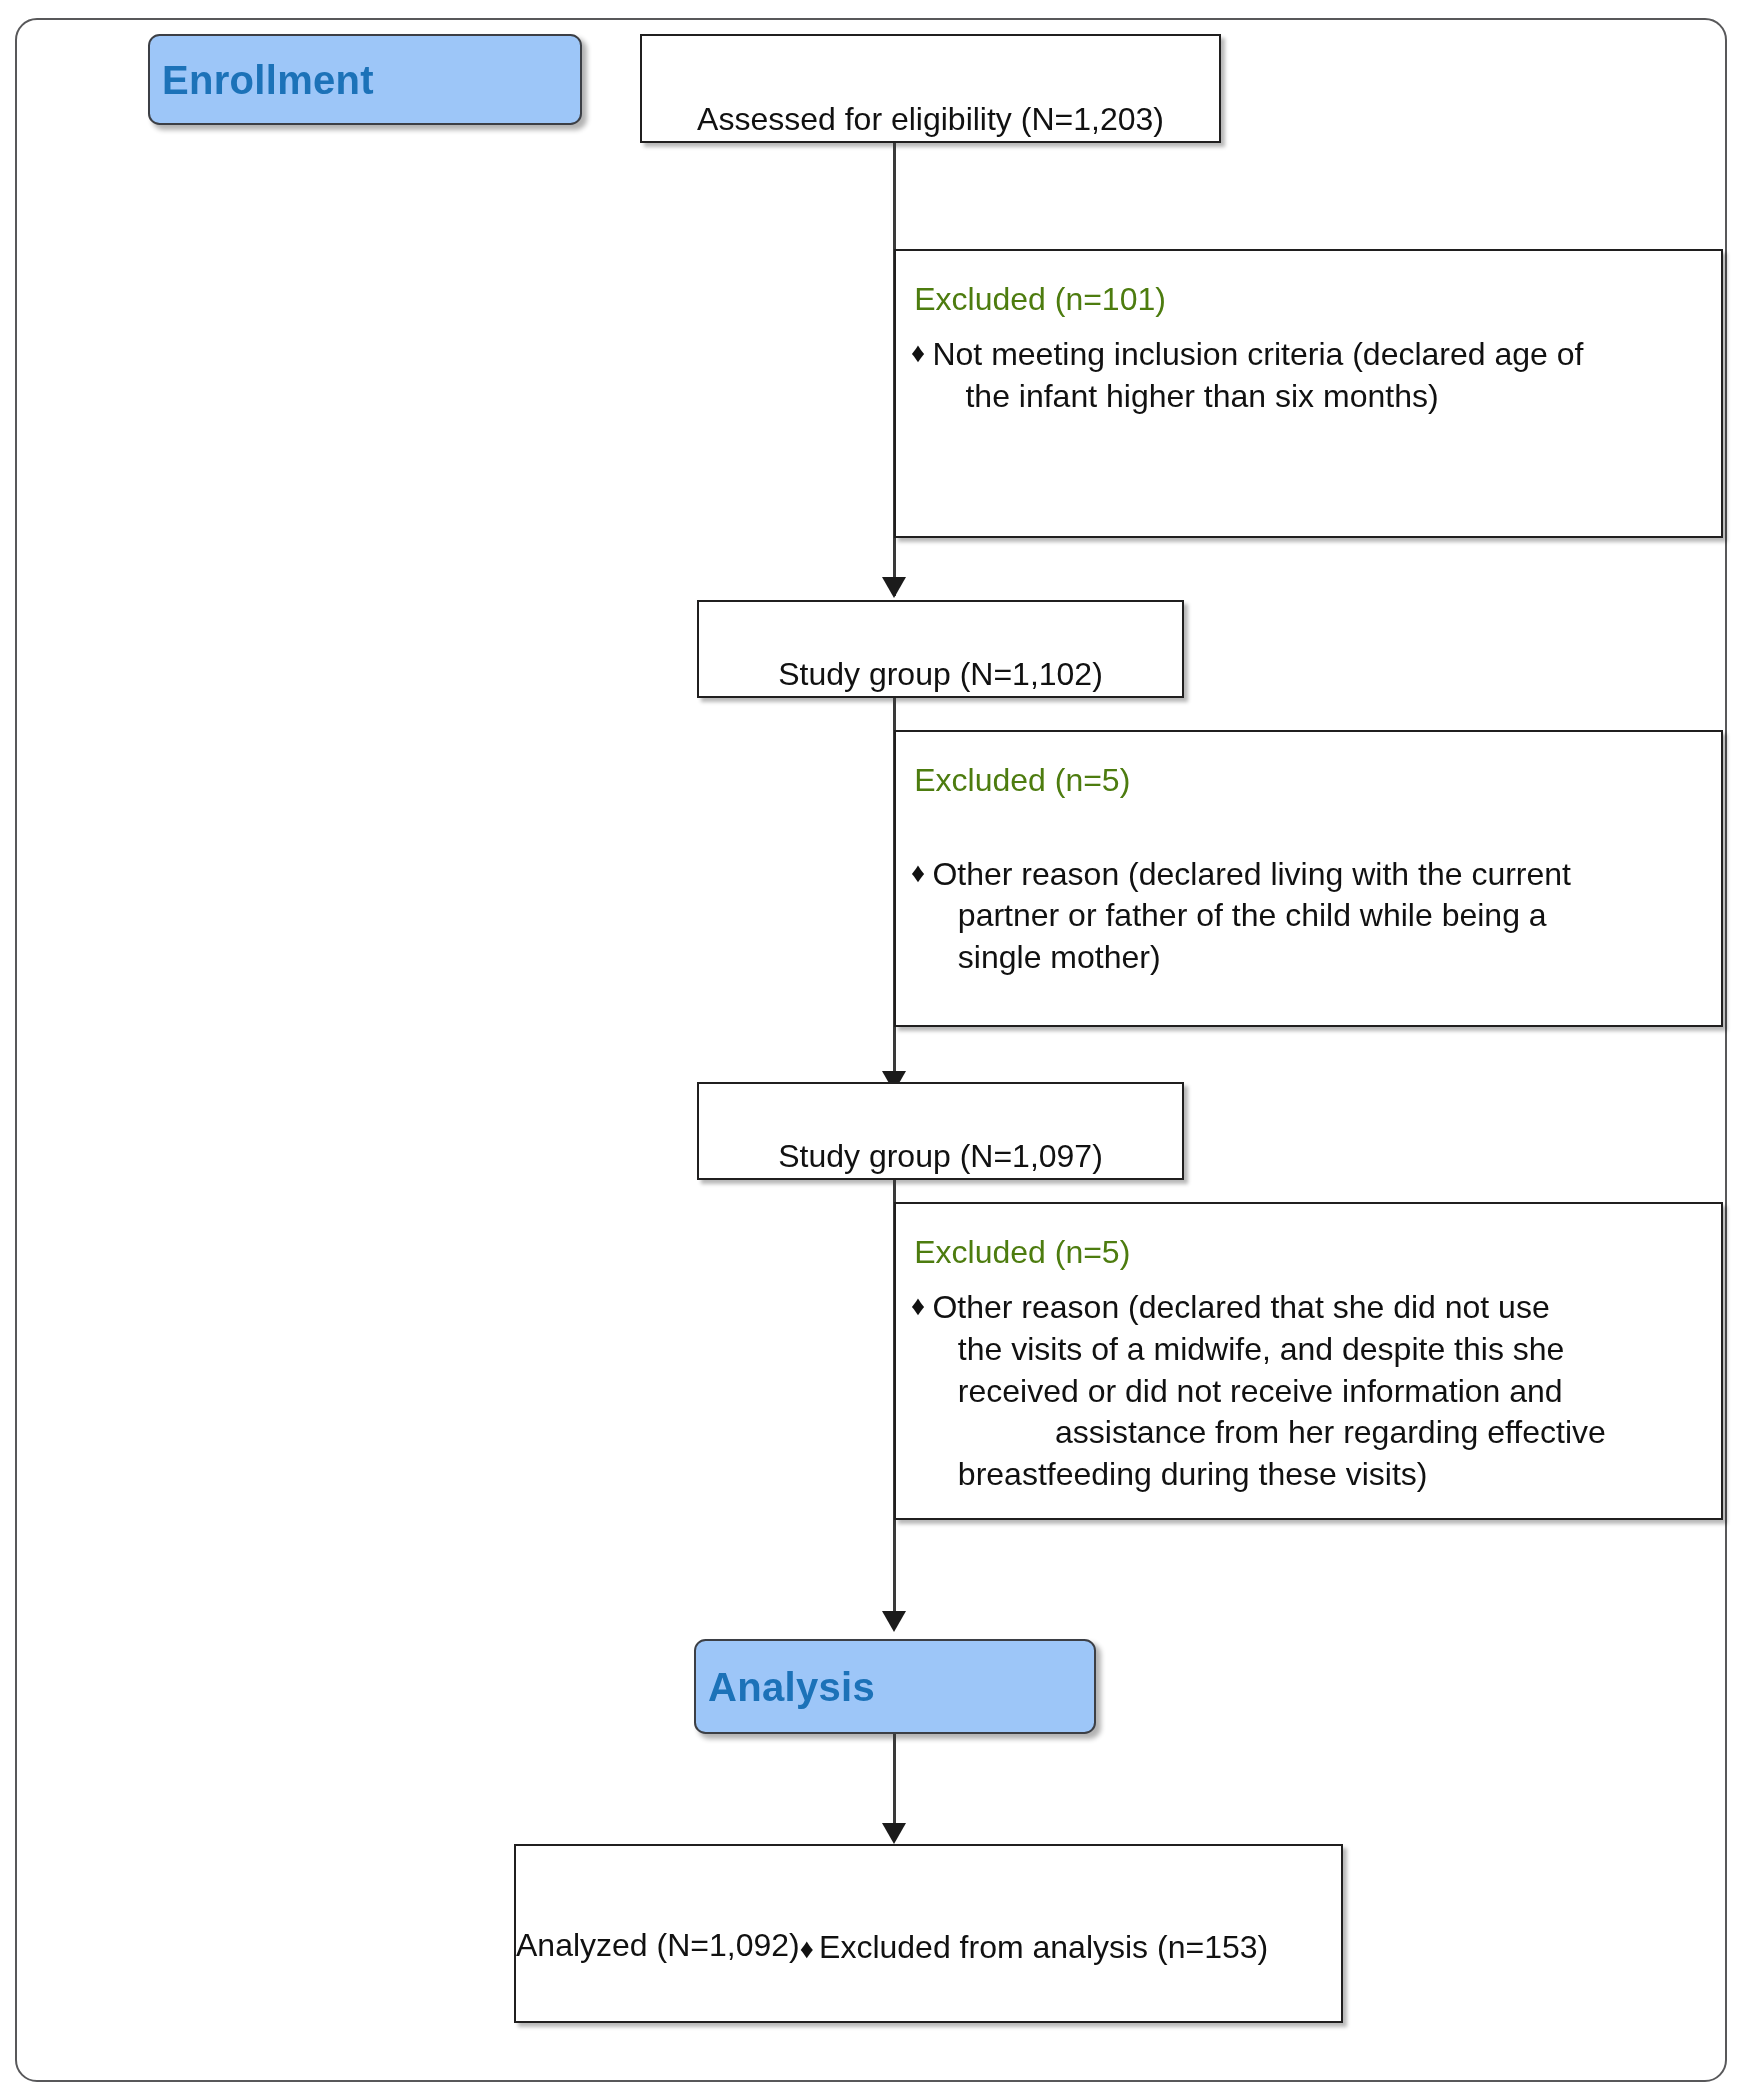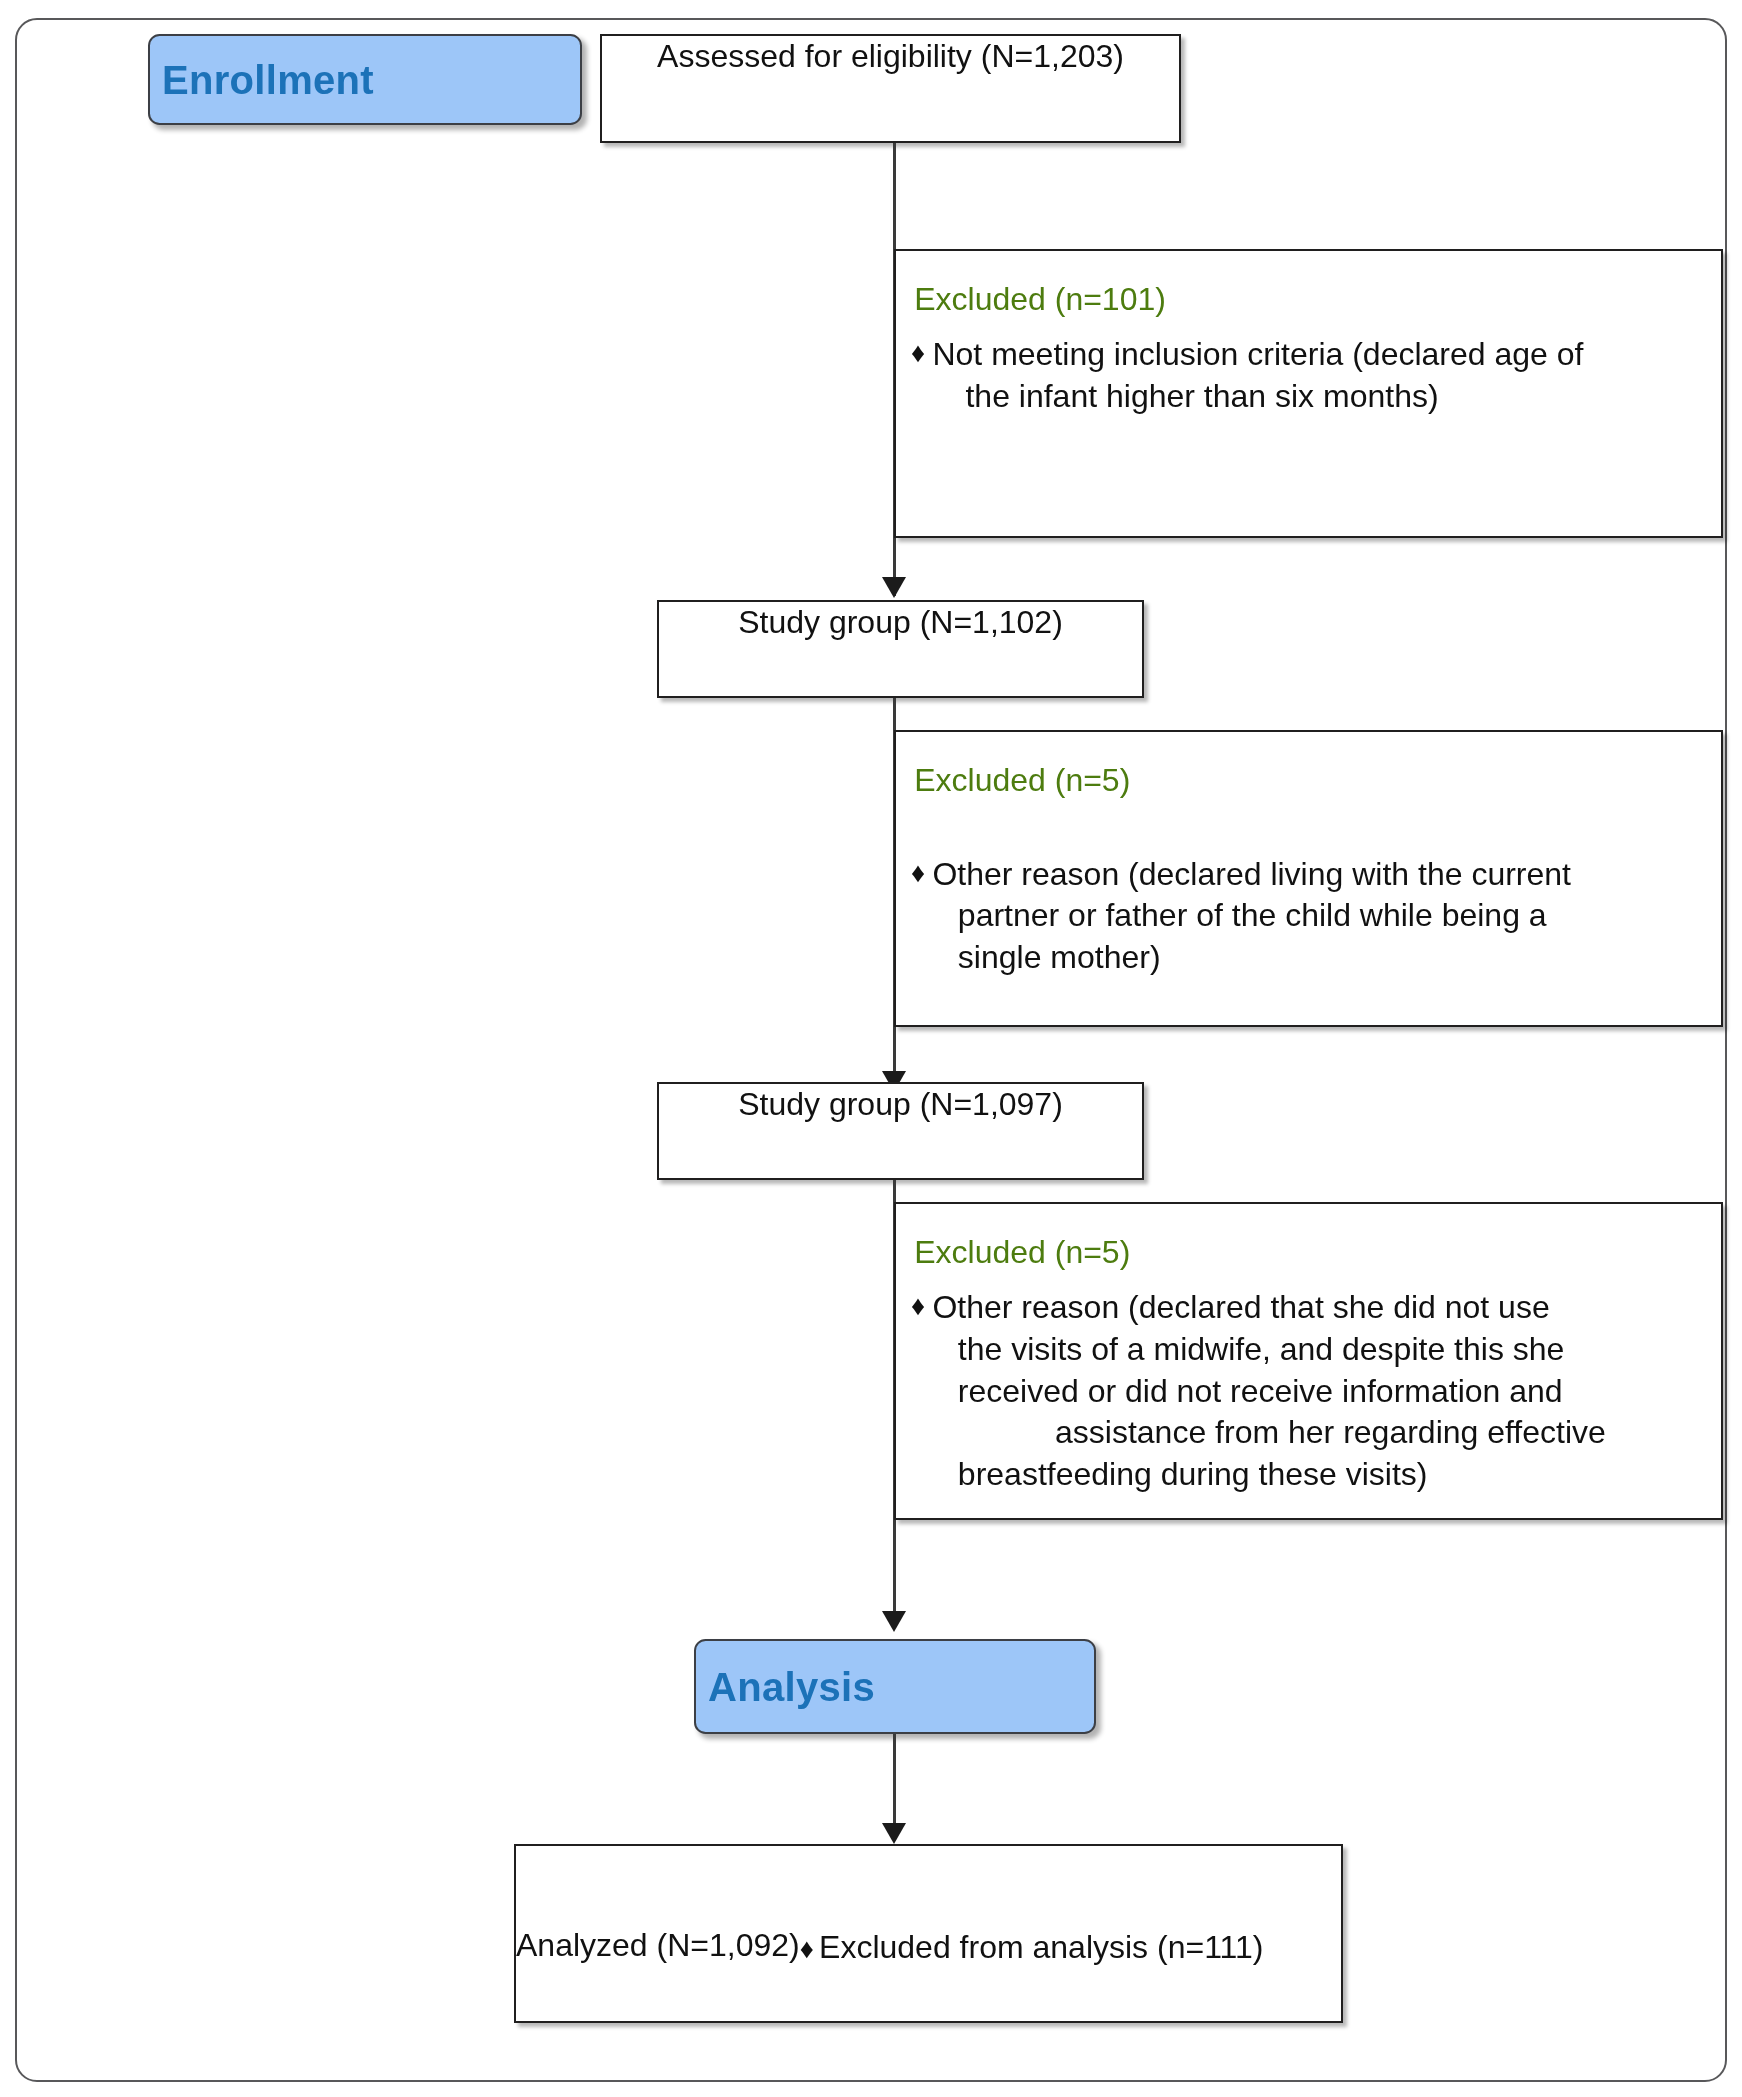--- a/index.html
+++ b/index.html
@@ -57,23 +57,24 @@
   .node-box {
     position: absolute;
     box-sizing: border-box;
     background: #ffffff;
     border: 2.6px solid #201f1f;
     box-shadow: 4.2px 4.2px 3.7px rgba(0,0,0,0.28);
   }
 
   .node-center {
     display: flex;
-    align-items: flex-start;
+    align-items: flex-end;
     justify-content: center;
     text-align: center;
+    margin-left: 40px;
   }
 
   .node-text {
     font-size: 32px;
     color: #111111;
     line-height: 1.30;
   }
 
   
   .excluded-box {
@@ -222,18 +223,18 @@
   <div class="stage-badge" style="left:694px; top:1639px; width:402px; height:95px;">
     <span>Analysis</span>
   </div>
 
   <div class="vline" style="left:893px; top:1734px; height:90px;"></div>
   <div class="arrowhead" style="left:882px; top:1823px;"></div>
 
   <div class="node-box analyzed-inner" style="left:514px; top:1844px; width:829px; height:179px;">
     <div class="analyzed-line1">Analyzed (N=1,092)</div>
     <div class="analyzed-line2">
-      <span class="bullet-mark-inline">♦</span><span>Excluded from analysis (n=111)</span>
+      <span class="bullet-mark-inline">♦</span><span>Excluded from analysis (n=153)</span>
     </div>
   </div>
 
 </div>
 
 
 </body></html>

